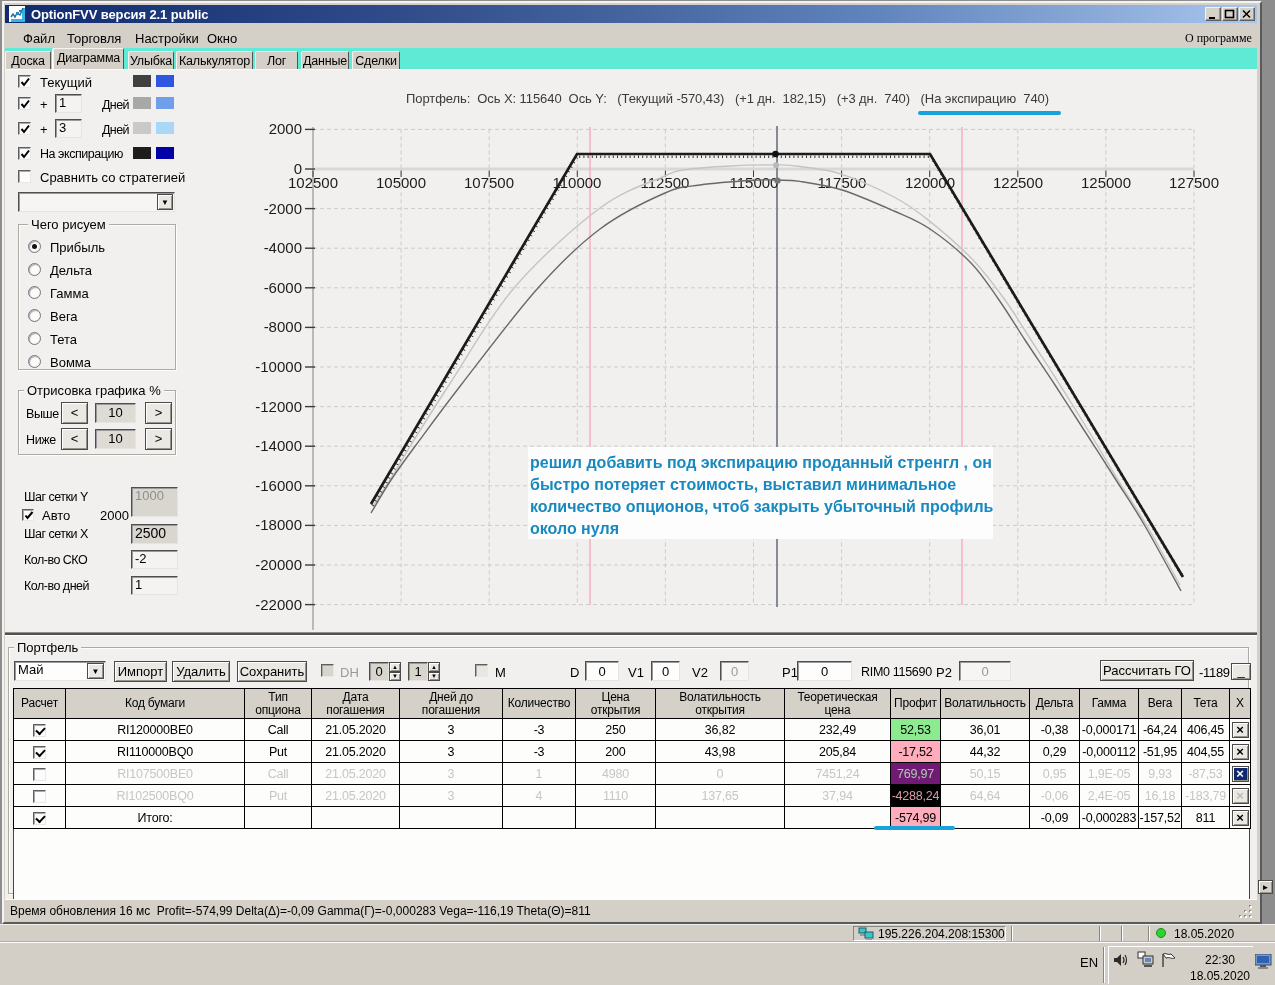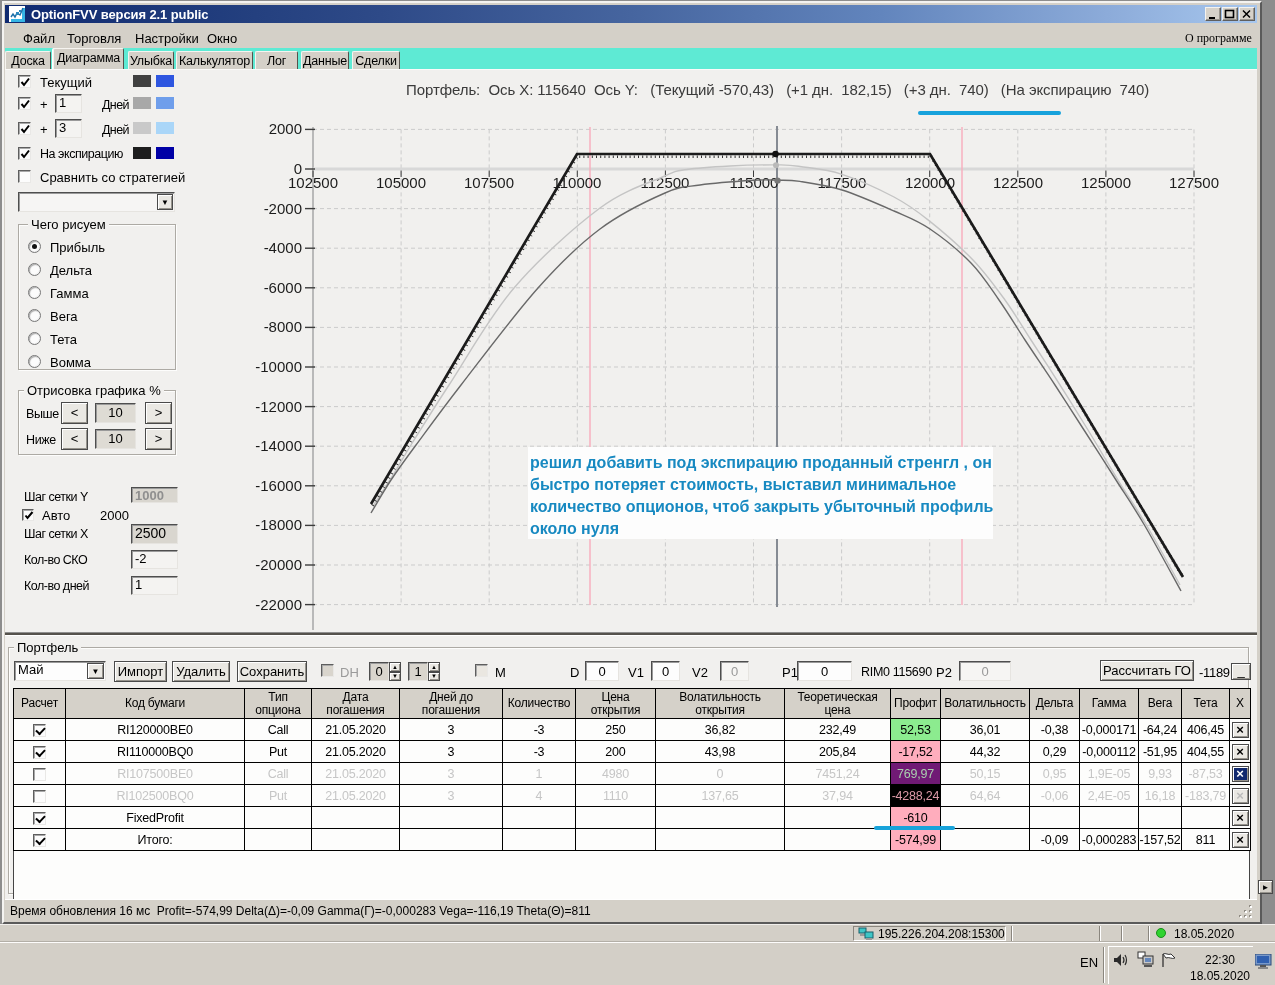--- a/index.html
+++ b/index.html
@@ -171,37 +171,37 @@
   <div class="lbl" style="left:26px;top:407px;font-size:12.5px;letter-spacing:-0.4px;">Выше</div>
   <div class="btn" style="left:61px;top:402px;width:27px;height:22px;line-height:20px;">&lt;</div>
   <div class="inp" style="left:95px;top:403px;width:41px;height:20px;background:#dedbd4;text-align:center;padding:1px 0 0 0;">10</div>
   <div class="btn" style="left:145px;top:402px;width:27px;height:22px;line-height:20px;">&gt;</div>
   <div class="lbl" style="left:26px;top:433px;font-size:12.5px;letter-spacing:-0.4px;">Ниже</div>
   <div class="btn" style="left:61px;top:428px;width:27px;height:22px;line-height:20px;">&lt;</div>
   <div class="inp" style="left:95px;top:429px;width:41px;height:20px;background:#dedbd4;text-align:center;padding:1px 0 0 0;">10</div>
   <div class="btn" style="left:145px;top:428px;width:27px;height:22px;line-height:20px;">&gt;</div>
 
   <div class="lbl" style="left:24px;top:490px;font-size:12.5px;letter-spacing:-0.5px;">Шаг сетки Y</div>
-  <div class="inp" style="left:131px;top:487px;width:47px;height:16px;background:#d9d6cf;color:#8f8f8f;font-weight:bold;">1000</div>
+  <div class="inp" style="left:131px;top:487px;width:47px;height:30px;background:#d9d6cf;color:#8f8f8f;">1000</div>
   <div class="cb" style="left:22px;top:509px;width:12px;height:12px;">
       <svg width="12" height="12">
         <path d="M2.5 5.5 L4.5 8 L9.5 2" stroke="#000" stroke-width="2" fill="none"></path>
       </svg>
     </div>
   <div class="lbl" style="left:42px;top:508px;">Авто</div>
   <div class="lbl" style="left:100px;top:508px;">2000</div>
   <div class="lbl" style="left:24px;top:527px;font-size:12.5px;letter-spacing:-0.5px;">Шаг сетки X</div>
   <div class="inp" style="left:131px;top:524px;width:47px;height:20px;background:#d9d6cf;font-size:14px;">2500</div>
   <div class="lbl" style="left:24px;top:553px;font-size:12.5px;letter-spacing:-0.5px;">Кол-во СКО</div>
   <div class="inp" style="left:131px;top:550px;width:47px;height:19px;">-2</div>
   <div class="lbl" style="left:24px;top:579px;font-size:12.5px;letter-spacing:-0.5px;">Кол-во дней</div>
   <div class="inp" style="left:131px;top:576px;width:47px;height:19px;">1</div>
 </div>
 <div id="chart">
-<div class="abs" style="left:406px;top:81px;font-size:15px;letter-spacing:-0.08px;color:#3a3a3a;white-space:nowrap;">Портфель:&nbsp; Ось X: 115640&nbsp; Ось Y:&nbsp;&nbsp; (Текущий -570,43)&nbsp;&nbsp; (+1 дн.&nbsp; 182,15)&nbsp;&nbsp; (+3 дн.&nbsp; 740)&nbsp;&nbsp; (На экспирацию&nbsp; 740)</div>
+<div class="abs" style="left:406px;top:91px;font-size:13px;letter-spacing:-0.08px;color:#3a3a3a;white-space:nowrap;">Портфель:&nbsp; Ось X: 115640&nbsp; Ось Y:&nbsp;&nbsp; (Текущий -570,43)&nbsp;&nbsp; (+1 дн.&nbsp; 182,15)&nbsp;&nbsp; (+3 дн.&nbsp; 740)&nbsp;&nbsp; (На экспирацию&nbsp; 740)</div>
 <div class="abs" style="left:918px;top:111px;width:143px;height:4px;background:#17a2dc;border-radius:2px;"></div>
 <svg class="abs" style="left:180px;top:80px;" width="1080" height="556" viewBox="0 0 1080 556">
   <g id="grid" stroke="#cbcbcb" stroke-width="1" stroke-dasharray="4 3" fill="none">
     <line x1="133" y1="49.4" x2="1014" y2="49.4"></line>
     <line x1="133" y1="128.6" x2="1014" y2="128.6"></line>
     <line x1="133" y1="168.2" x2="1014" y2="168.2"></line>
     <line x1="133" y1="207.8" x2="1014" y2="207.8"></line>
     <line x1="133" y1="247.4" x2="1014" y2="247.4"></line>
     <line x1="133" y1="287" x2="1014" y2="287"></line>
     <line x1="133" y1="326.6" x2="1014" y2="326.6"></line>
@@ -453,40 +453,20 @@
           <td>-0,06</td>
           <td>2,4E-05</td>
           <td>16,18</td>
           <td>-183,79</td>
       <td>
             <div class="xbtn" style="color:#bbb;">×</div>
           </td>
     </tr>
     <tr style="height:22px;">
       <td><span class="cbt"></span></td>
-          <td>FixedProfit</td>
-          <td></td>
-          <td></td>
-      <td></td>
-          <td></td>
-          <td></td>
-          <td></td>
-          <td></td>
-      <td style="background:#ffadbd;">-610</td>
-          <td></td>
-          <td></td>
-          <td></td>
-          <td></td>
-          <td></td>
-      <td>
-            <div class="xbtn">×</div>
-          </td>
-    </tr>
-    <tr style="height:22px;">
-      <td><span class="cbt"></span></td>
           <td>Итого:</td>
           <td></td>
           <td></td>
       <td></td>
           <td></td>
           <td></td>
           <td></td>
           <td></td>
       <td style="background:#ffadbd;">-574,99</td>
           <td></td>

